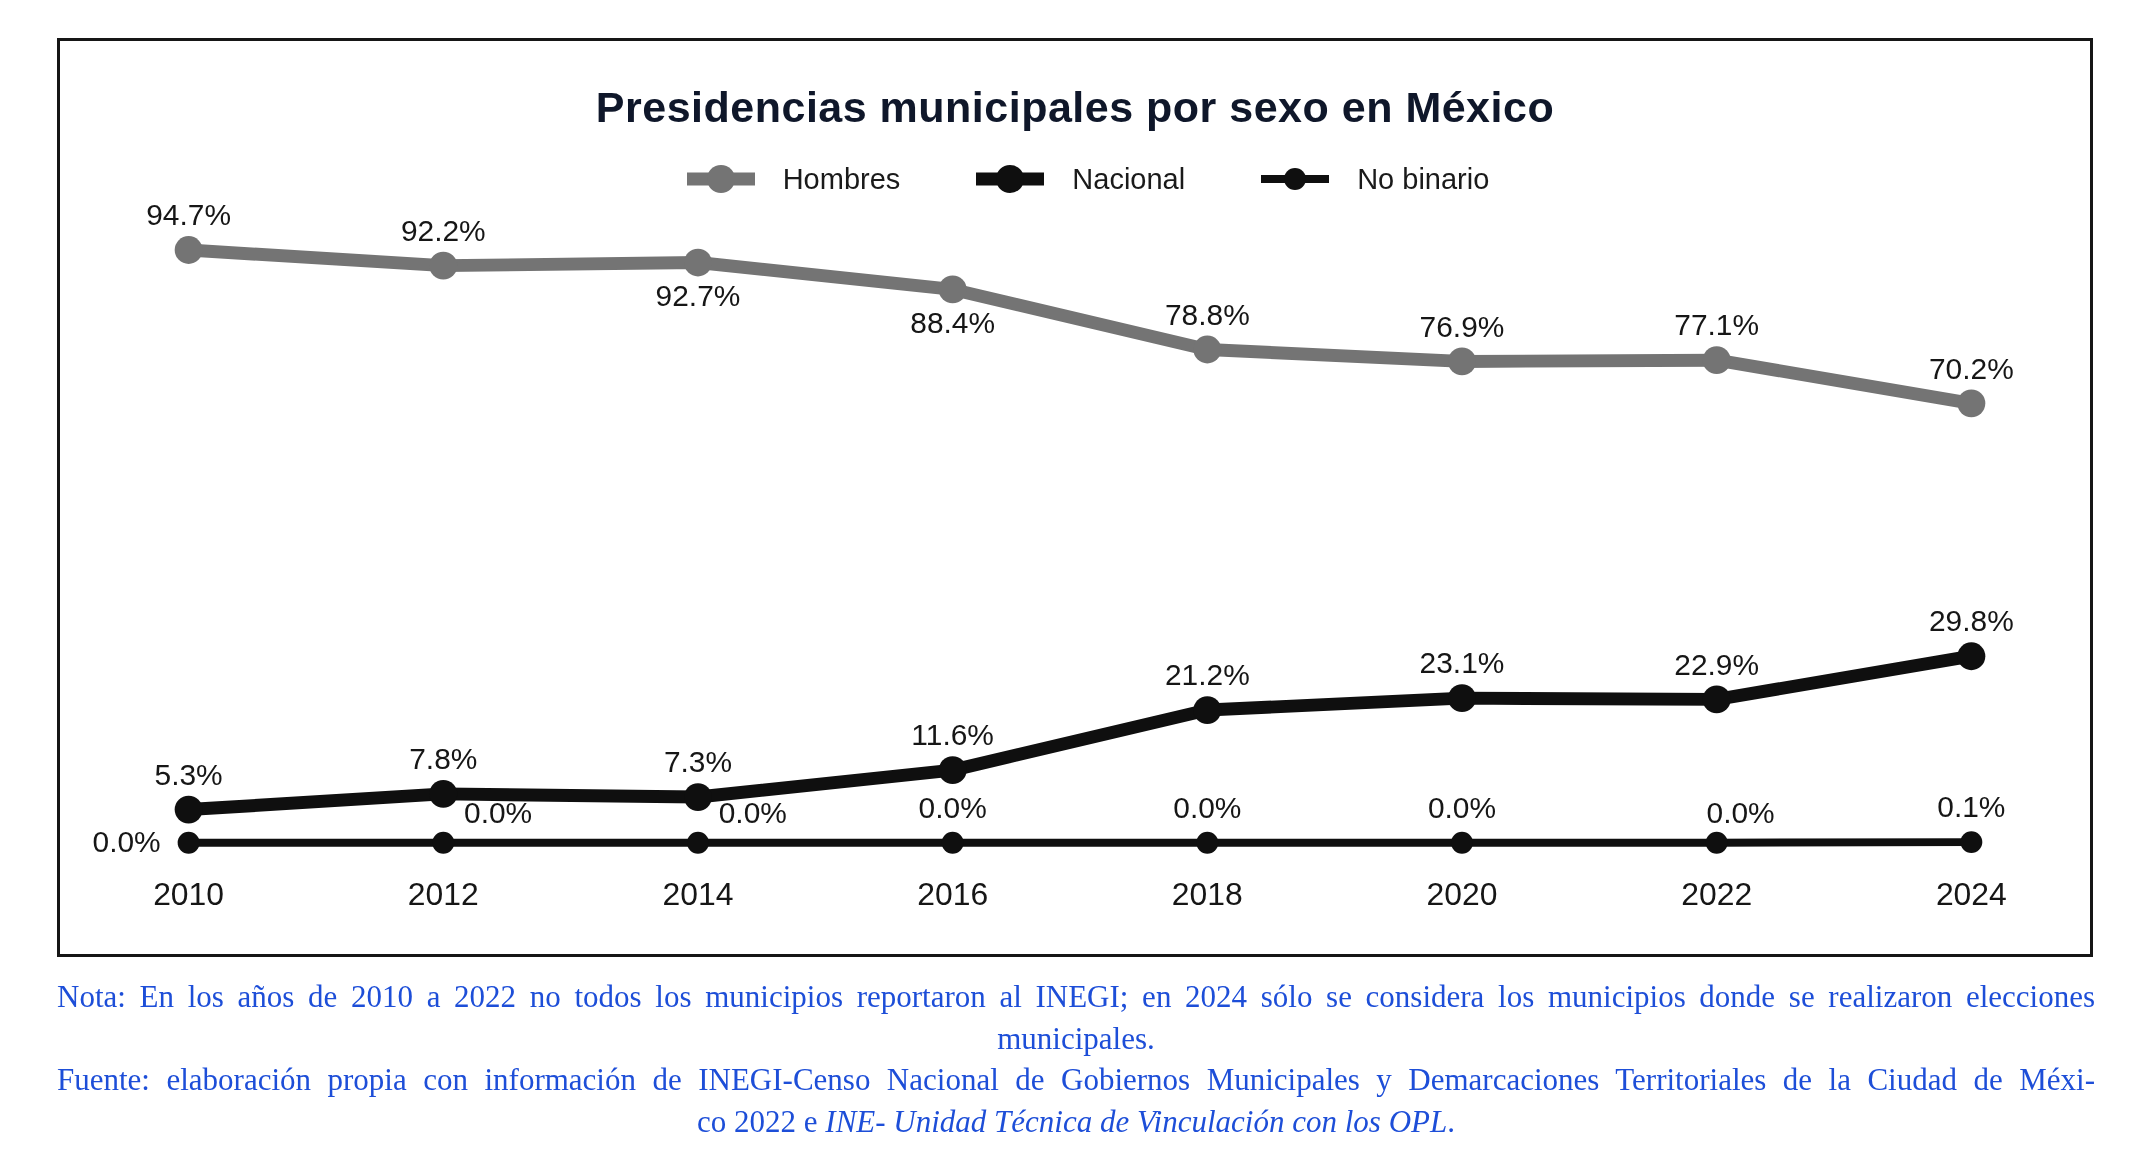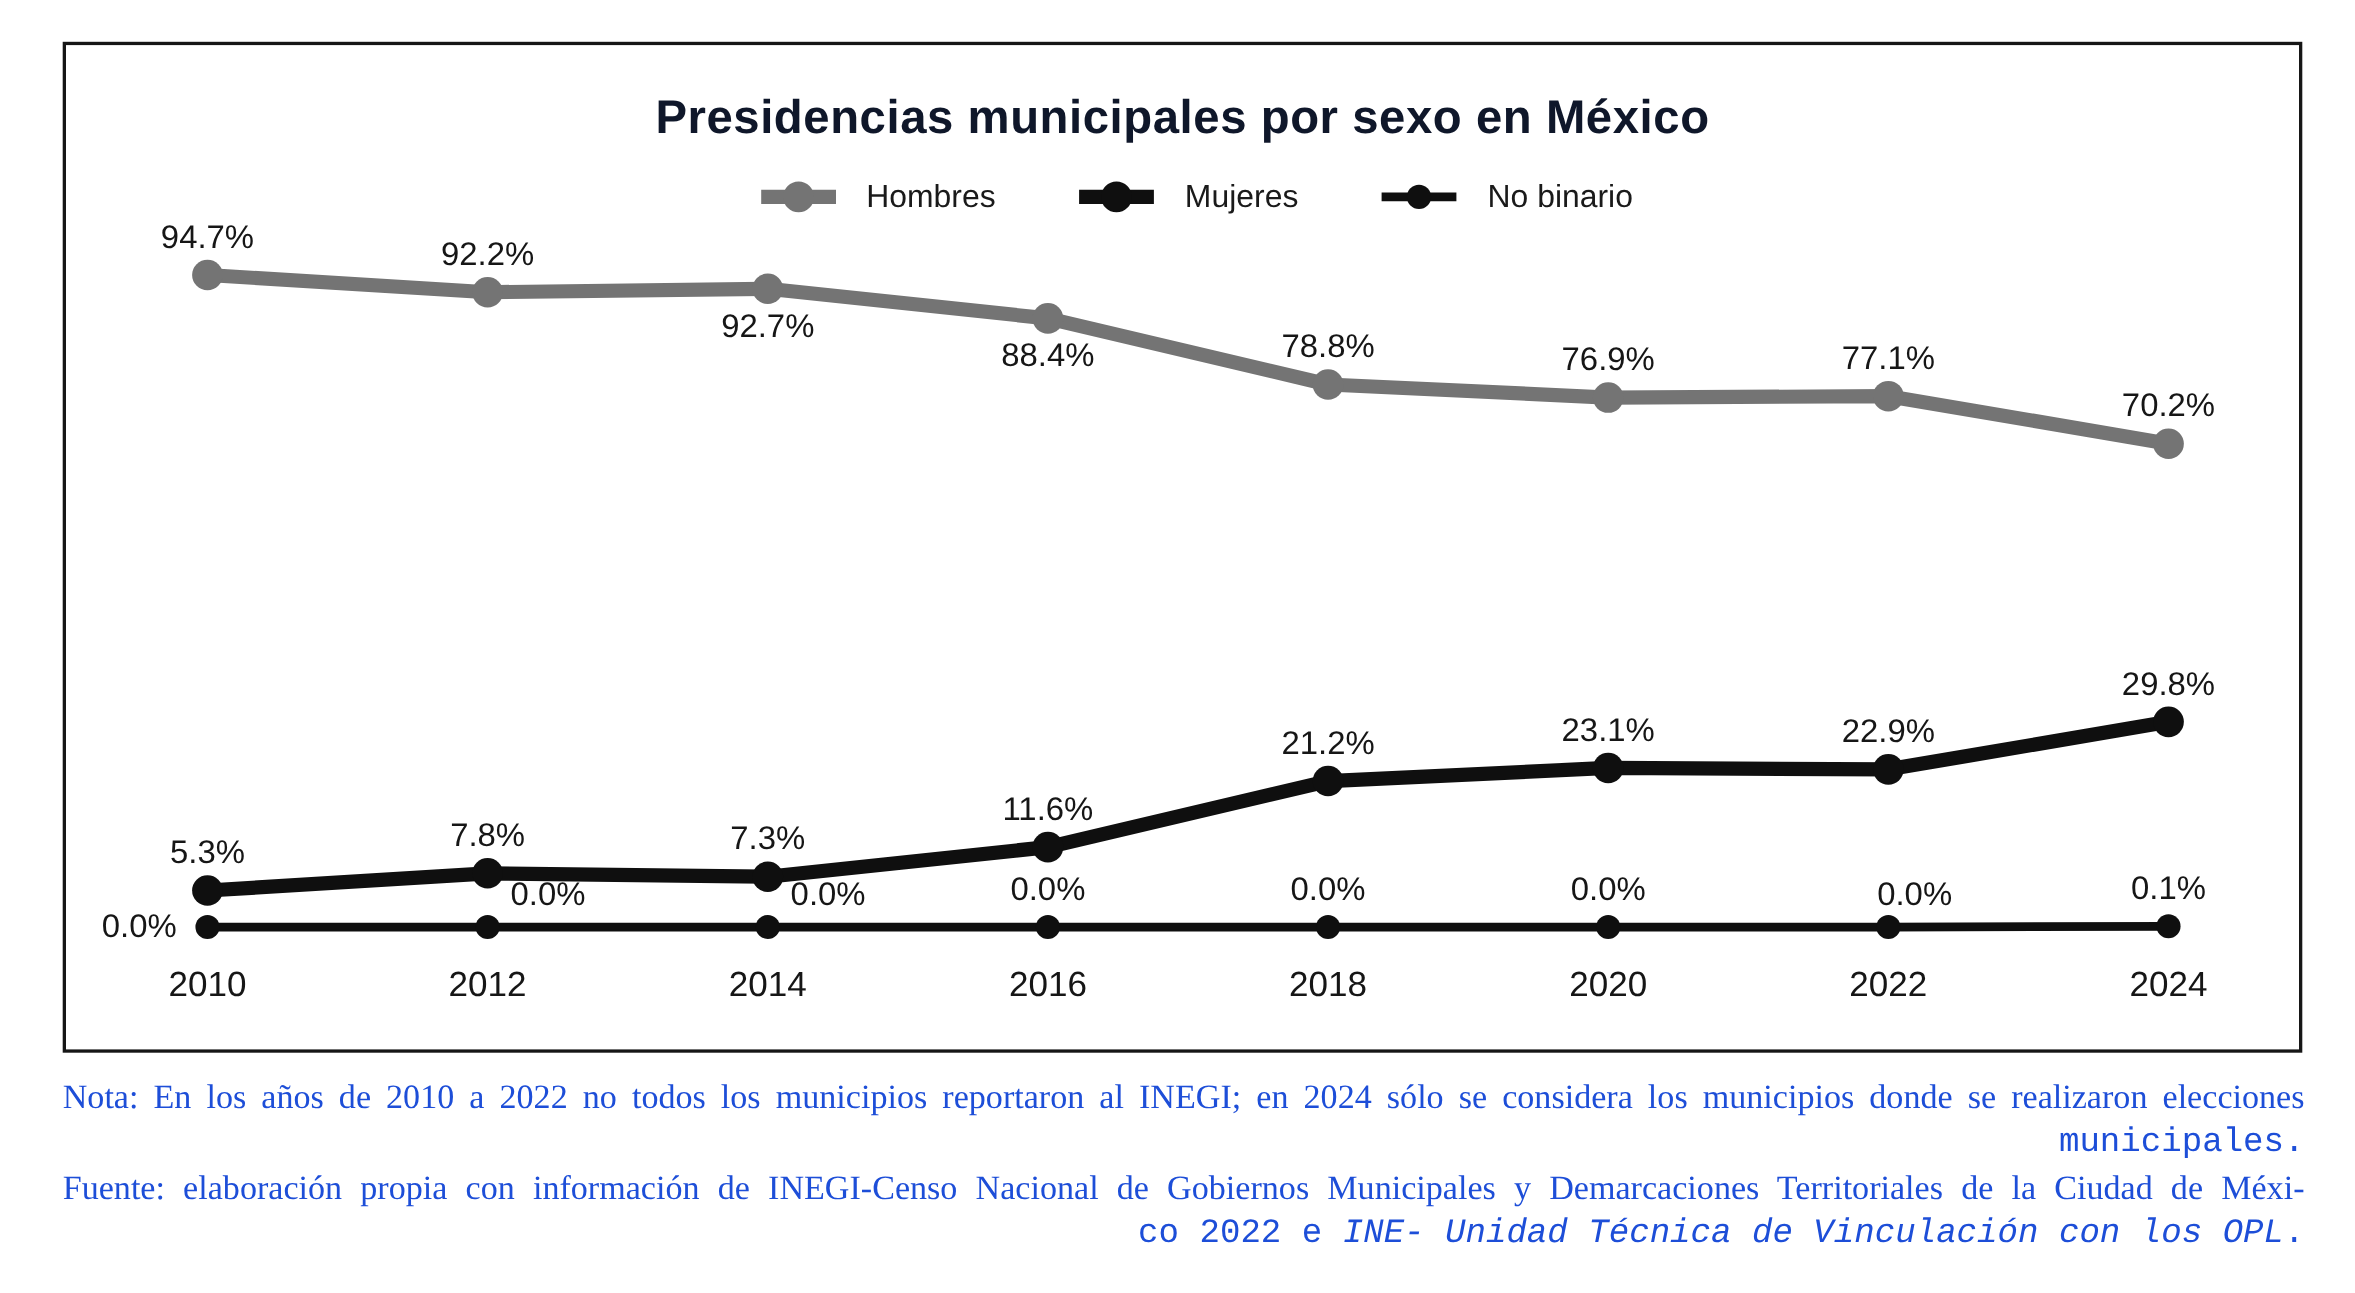--- a/index.html
+++ b/index.html
@@ -22,21 +22,21 @@
   }
   .legend-item{display:flex;align-items:center;gap:26px;}
   .legend-label{font-size:29px;color:#1a1a1a;}
   .plot-svg{position:absolute;left:0;top:0;width:100%;height:100%;}
   .footnote{
     position:absolute;left:57px;top:976px;width:2038px;
     font-family:"Liberation Serif","DejaVu Serif",serif;
     font-size:31px;line-height:41.5px;color:#1d4ed8;
   }
   .fn-just{text-align:justify;text-align-last:justify;}
-  .fn-left{text-align:right;font-family:Liberation Mono, monospace;}
+  .fn-left{text-align:center;}
   .fn-italic{font-style:italic;margin-top:48px;}
   svg text{font-family:"Liberation Sans","DejaVu Sans",sans-serif;}
   .pt-label{font-size:30px;fill:#161616;}
   .year-label{font-size:32px;fill:#161616;}
 </style>
 </head>
 <body>
 
 <div class="chart-frame">
   <div class="chart-title">Presidencias municipales por sexo en México</div>
@@ -46,21 +46,21 @@
           <line x1="2" y1="18" x2="70" y2="18" stroke="#747474" stroke-width="13"></line>
           <circle cx="36" cy="18" r="14" fill="#747474"></circle>
         </svg>
         <span class="legend-label">Hombres</span>
       </div>
       <div class="legend-item">
         <svg width="72" height="36" viewBox="0 0 72 36">
           <line x1="2" y1="18" x2="70" y2="18" stroke="#0f0f0f" stroke-width="13"></line>
           <circle cx="36" cy="18" r="14" fill="#0f0f0f"></circle>
         </svg>
-        <span class="legend-label">Mujeres</span>
+        <span class="legend-label">Nacional</span>
       </div>
       <div class="legend-item">
         <svg width="72" height="36" viewBox="0 0 72 36">
           <line x1="2" y1="18" x2="70" y2="18" stroke="#0f0f0f" stroke-width="8"></line>
           <circle cx="36" cy="18" r="11" fill="#0f0f0f"></circle>
         </svg>
         <span class="legend-label">No binario</span>
       </div>
     </div>
   <svg class="plot-svg" viewBox="0 0 2036 919" preserveAspectRatio="none">

